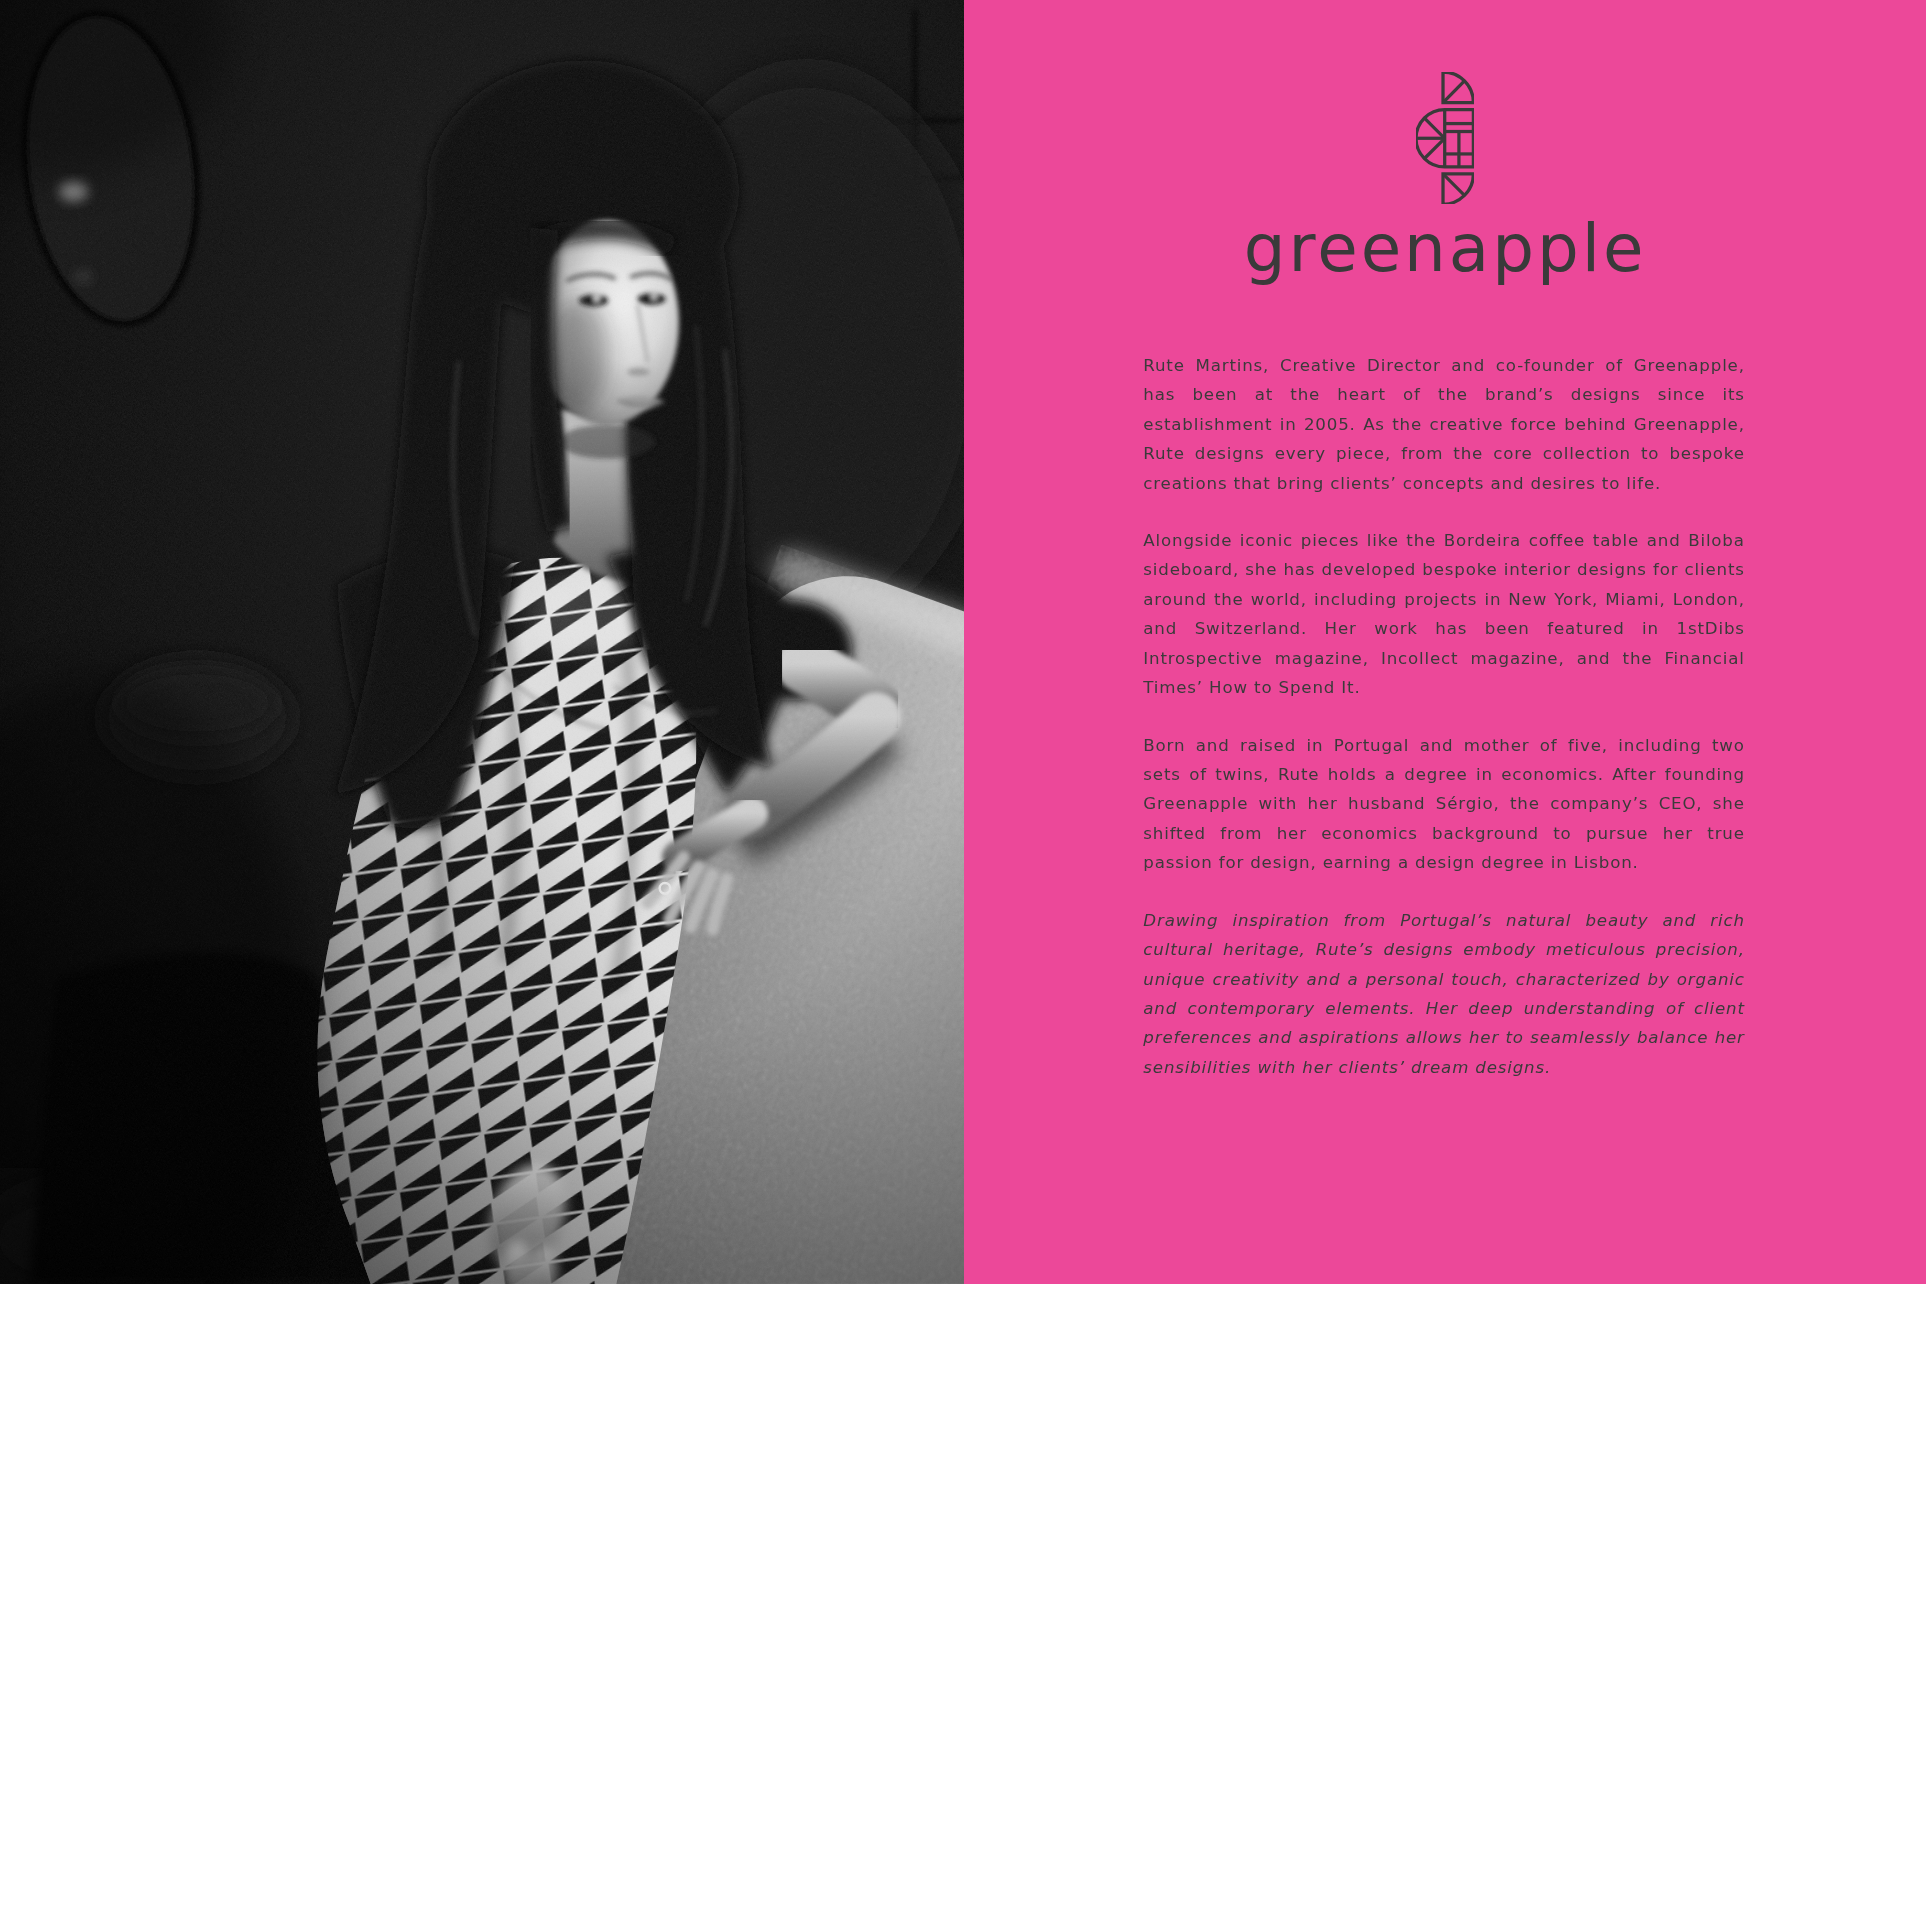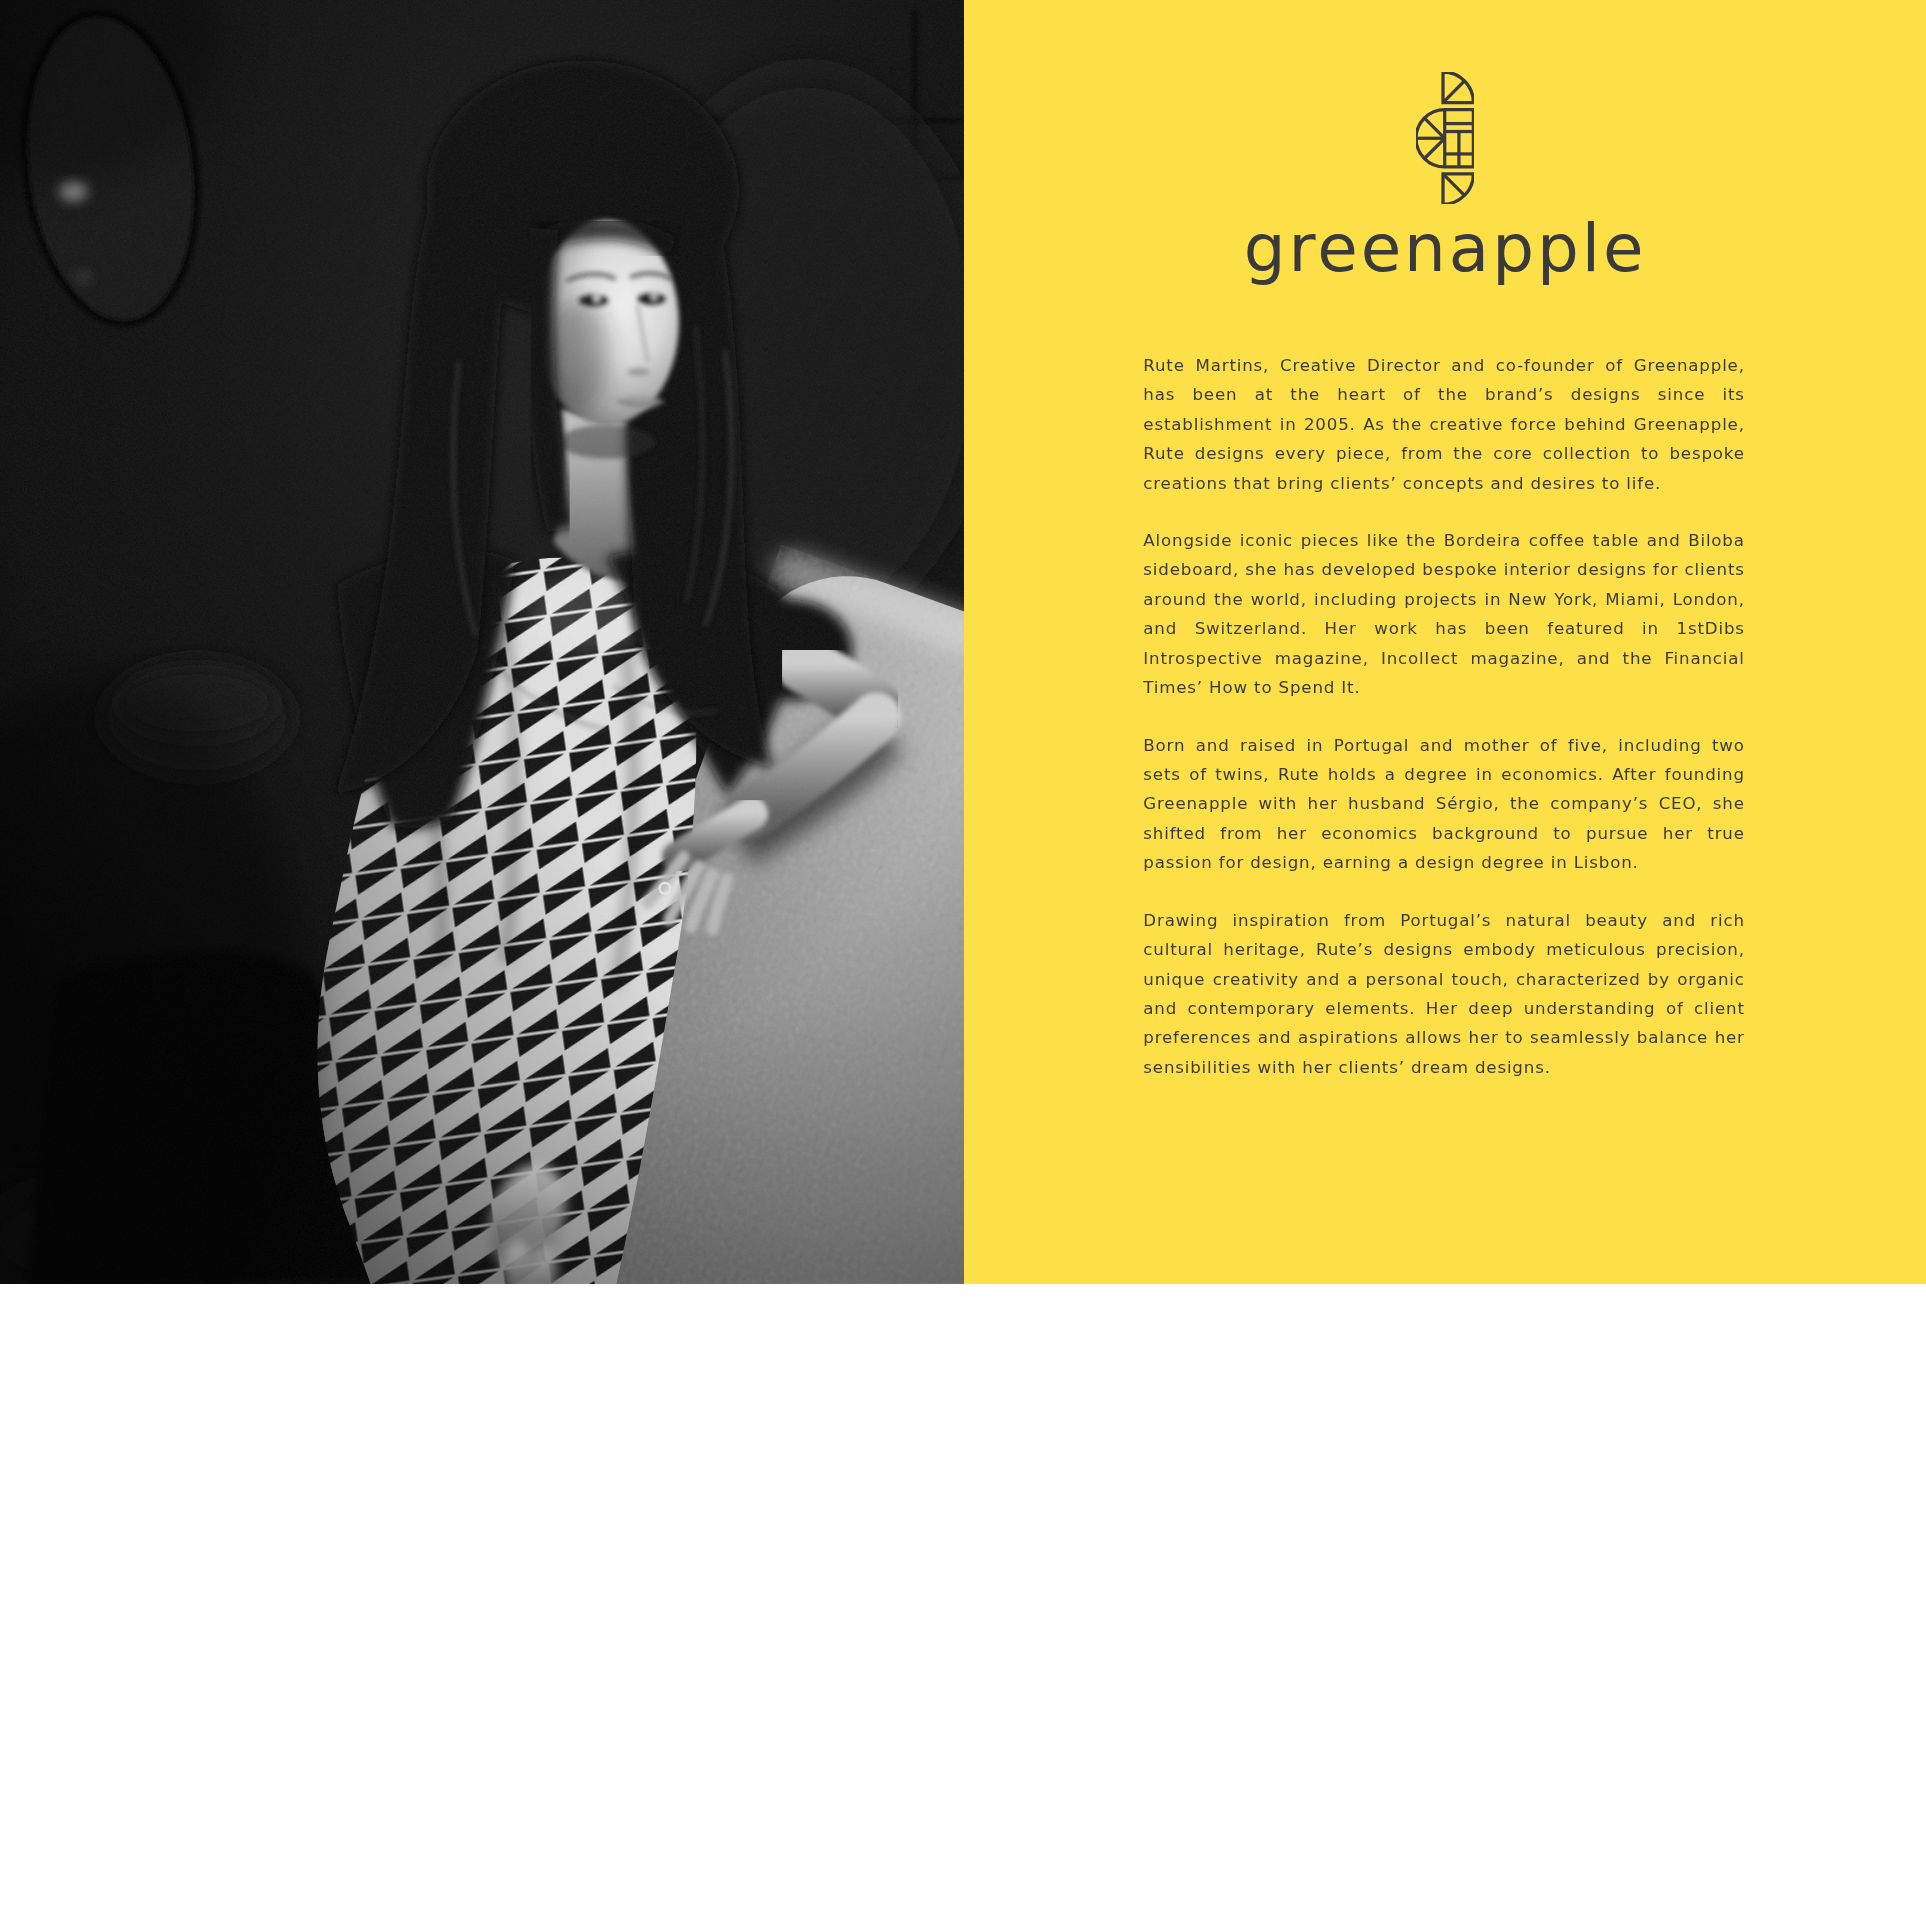--- a/index.html
+++ b/index.html
@@ -3,29 +3,29 @@
 <meta charset="utf-8">
 <style>
   html,body{margin:0;padding:0;background:#ffffff;}
   .page{position:relative;width:100vw;height:66.6625vw;overflow:hidden;background:#ffffff;
         font-family:"DejaVu Sans","Liberation Sans",sans-serif;}
   
   .photo-panel{position:absolute;top:0;left:0;width:50.0625vw;height:100%;background:#0a0a0a;}
   .photo-panel figure{margin:0;width:100%;height:100%;}
   .photo-panel svg{width:100%;height:100%;display:block;}
   
-  .content-panel{position:absolute;top:0;left:50.0625vw;right:0;bottom:0;background:#fde047;}
+  .content-panel{position:absolute;top:0;left:50.0625vw;right:0;bottom:0;background:#ec4899;}
   .brand{position:absolute;top:3.72vw;left:0;right:0;display:flex;flex-direction:column;align-items:center;}
   .logo-icon{width:2.98vw;height:6.87vw;}
   .logo-icon svg{width:100%;height:100%;display:block;}
   .wordmark{margin-top:0.62vw;font-size:3.42vw;line-height:1;color:#3a3a3a;letter-spacing:0.045em;font-weight:400;}
   .bio{position:absolute;top:18.22vw;left:9.30vw;width:31.23vw;color:#3b3b3b;
        font-size:0.865vw;line-height:1.53vw;letter-spacing:0.05em;text-align:justify;}
   .bio p{margin:0 0 1.44vw 0;}
-  .bio p:last-child{margin-bottom:8px;}
+  .bio p:last-child{margin-bottom:8px;font-style:italic;}
 </style>
 </head>
 <body>
 
 <div class="page">
 
   <div class="photo-panel">
     <figure>
       <svg viewBox="0 0 4005 5333" preserveAspectRatio="none" aria-hidden="true">
         <defs>

